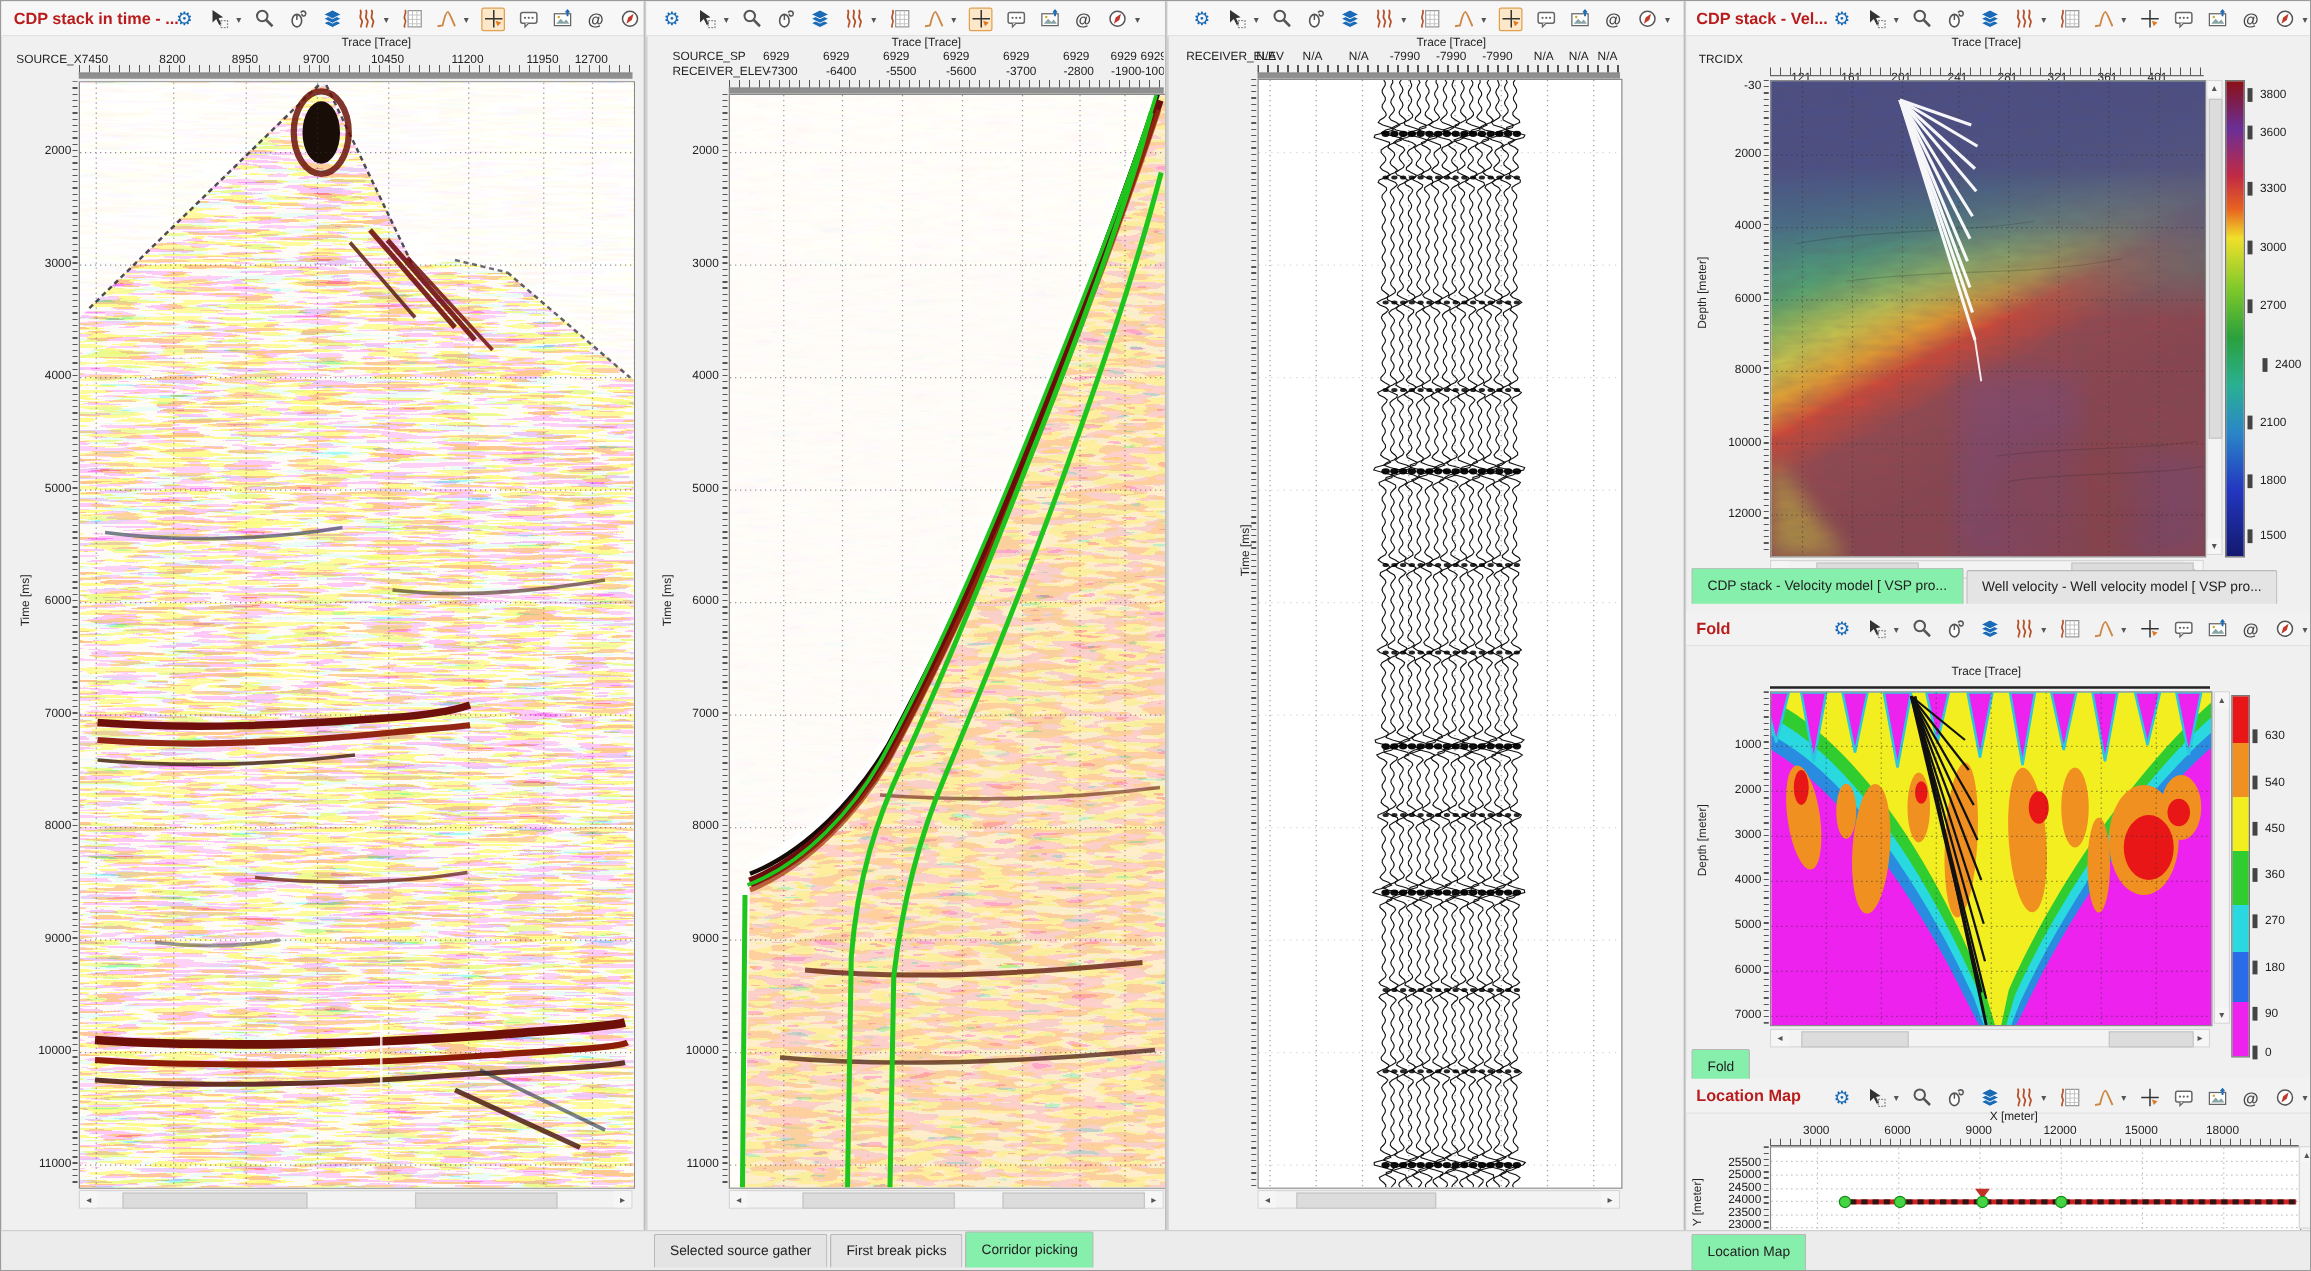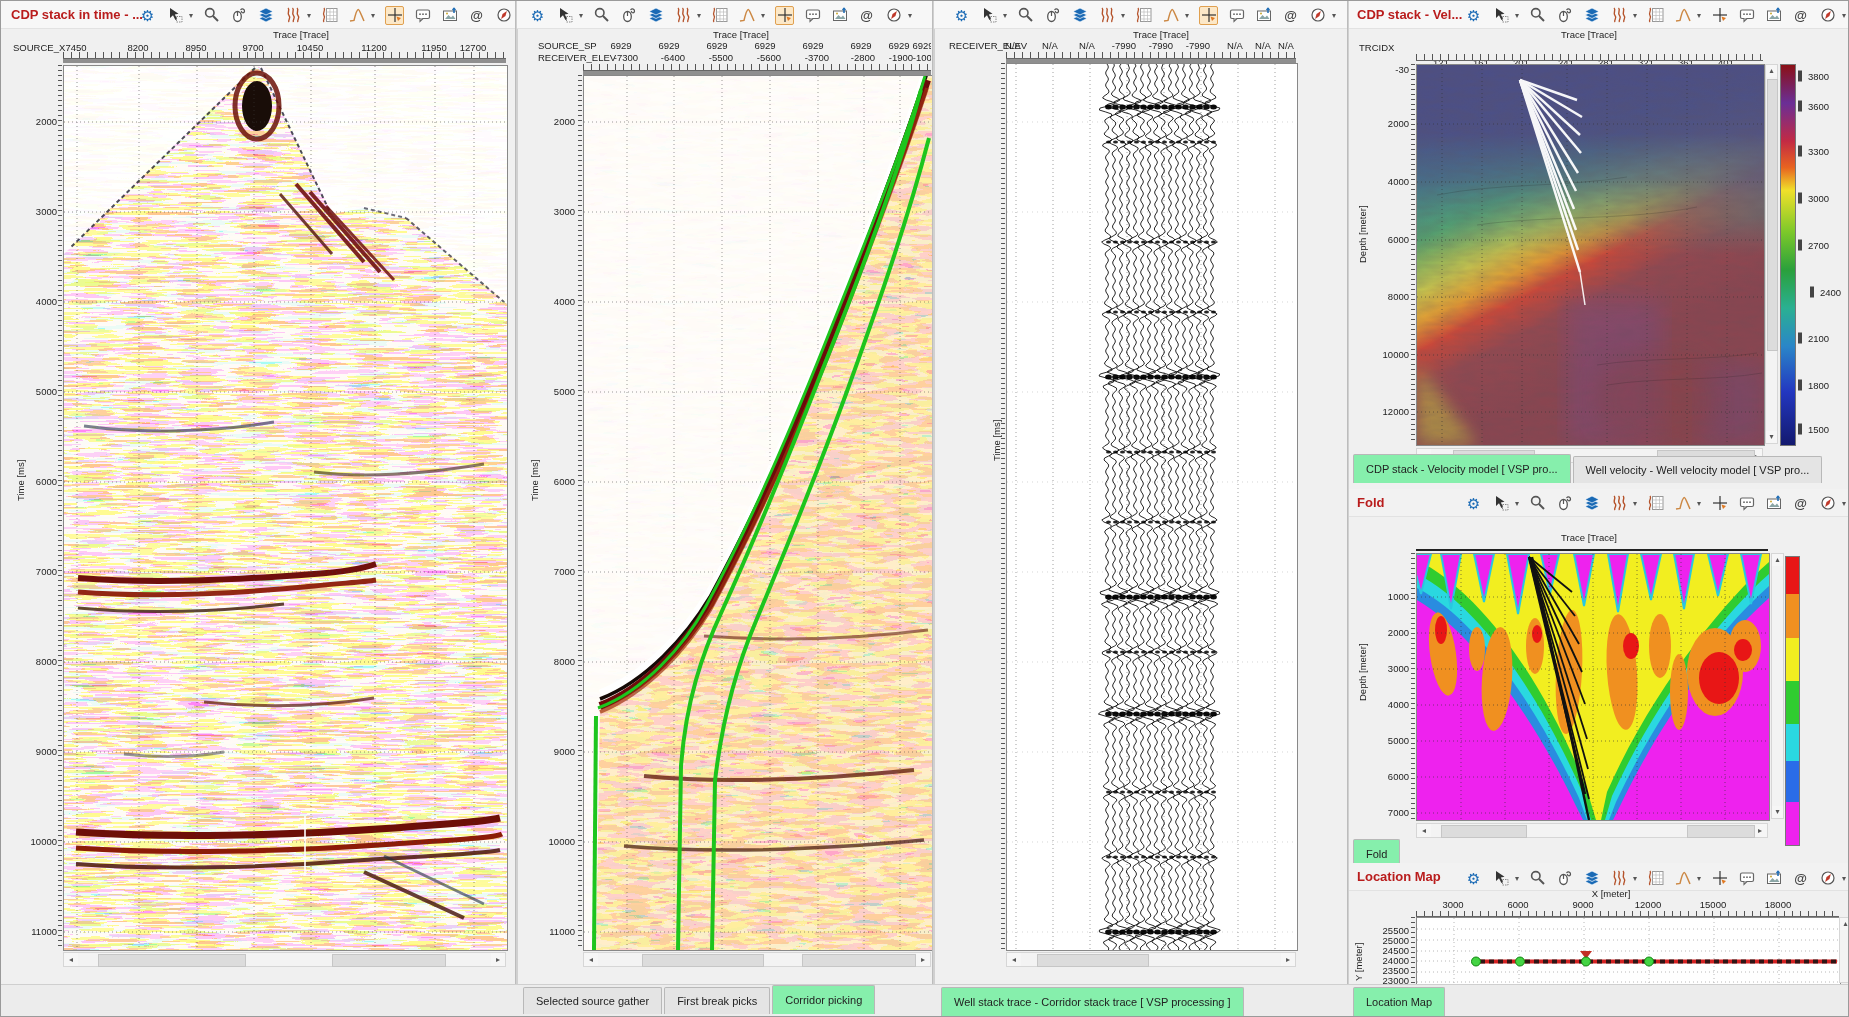--- a/index.html
+++ b/index.html
@@ -1226,20 +1226,30 @@
           <line x1="0" y1="223" x2="352" y2="223"></line>
           <line x1="0" y1="259" x2="352" y2="259"></line>
       </g>
     </svg>
   </div>
   <div class="vscroll" style="left:1770px;top:552px;height:266px;">
     <span class="arr u">▴</span>
       <span class="arr d">▾</span>
   </div>
   <div class="cbar" style="left:1784px;top:555px;width:13px;height:288px;background:linear-gradient(to bottom,#e81616 0 13%,#f09020 13% 28%,#f2ee20 28% 43%,#30cc30 43% 58%,#2ad8e0 58% 71%,#2a6ce8 71% 85%,#ee22ee 85% 100%);"></div>
+  <div class="tickbox cbarticks" style="left:1801px;top:555px;width:40px;height:290px;">
+      <span class="tick" style="top: 33px; left: 0px; transform: translateY(-50%);">630</span>
+      <span class="tick" style="top: 70px; left: 0px; transform: translateY(-50%);">540</span>
+      <span class="tick" style="top: 107px; left: 0px; transform: translateY(-50%);">450</span>
+      <span class="tick" style="top: 144px; left: 0px; transform: translateY(-50%);">360</span>
+      <span class="tick" style="top: 181px; left: 0px; transform: translateY(-50%);">270</span>
+      <span class="tick" style="top: 218px; left: 0px; transform: translateY(-50%);">180</span>
+      <span class="tick" style="top: 255px; left: 0px; transform: translateY(-50%);">90</span>
+      <span class="tick" style="top: 286px; left: 0px; transform: translateY(-50%);">0</span>
+    </div>
   <div class="hscroll" style="left:1415px;top:822px;width:352px;">
     <span class="arr l">◂</span>
       <span class="arr r">▸</span>
     <div class="thumb" style="left:24px;width:84px;"></div>
       <div class="thumb" style="left:270px;width:66px;"></div>
   </div>
   <div class="tab active" style="left:1352px;top:838px;"><span>Fold</span></div>
 
   <div class="titlebar" style="left:1348px;top:862px;width:501px;background:#f2f2f2;"></div>
   <span class="ptitle" style="left:1356px;top:868px;">Location Map</span>
@@ -1394,16 +1404,15 @@
   <div class="vscroll" style="left:1838px;top:916px;height:66px;">
     <span class="arr u">▴</span>
   </div>
 
   <div class="tabstrip"></div>
   <div class="tabrow" style="left:522px;top:986px;">
     <div class="tab"><span>Selected source gather</span></div>
     <div class="tab"><span>First break picks</span></div>
     <div class="tab active" style="height:28px;line-height:28px;"><span>Corridor picking</span></div>
   </div>
-  <div class="tab active" style="left:940px;top:986px;"><span>Well stack trace - Corridor stack trace [ VSP processing ]</span></div>
   <div class="tab active" style="left:1352px;top:986px;"><span>Location Map</span></div>
 
 </div>
 
 </body></html>

